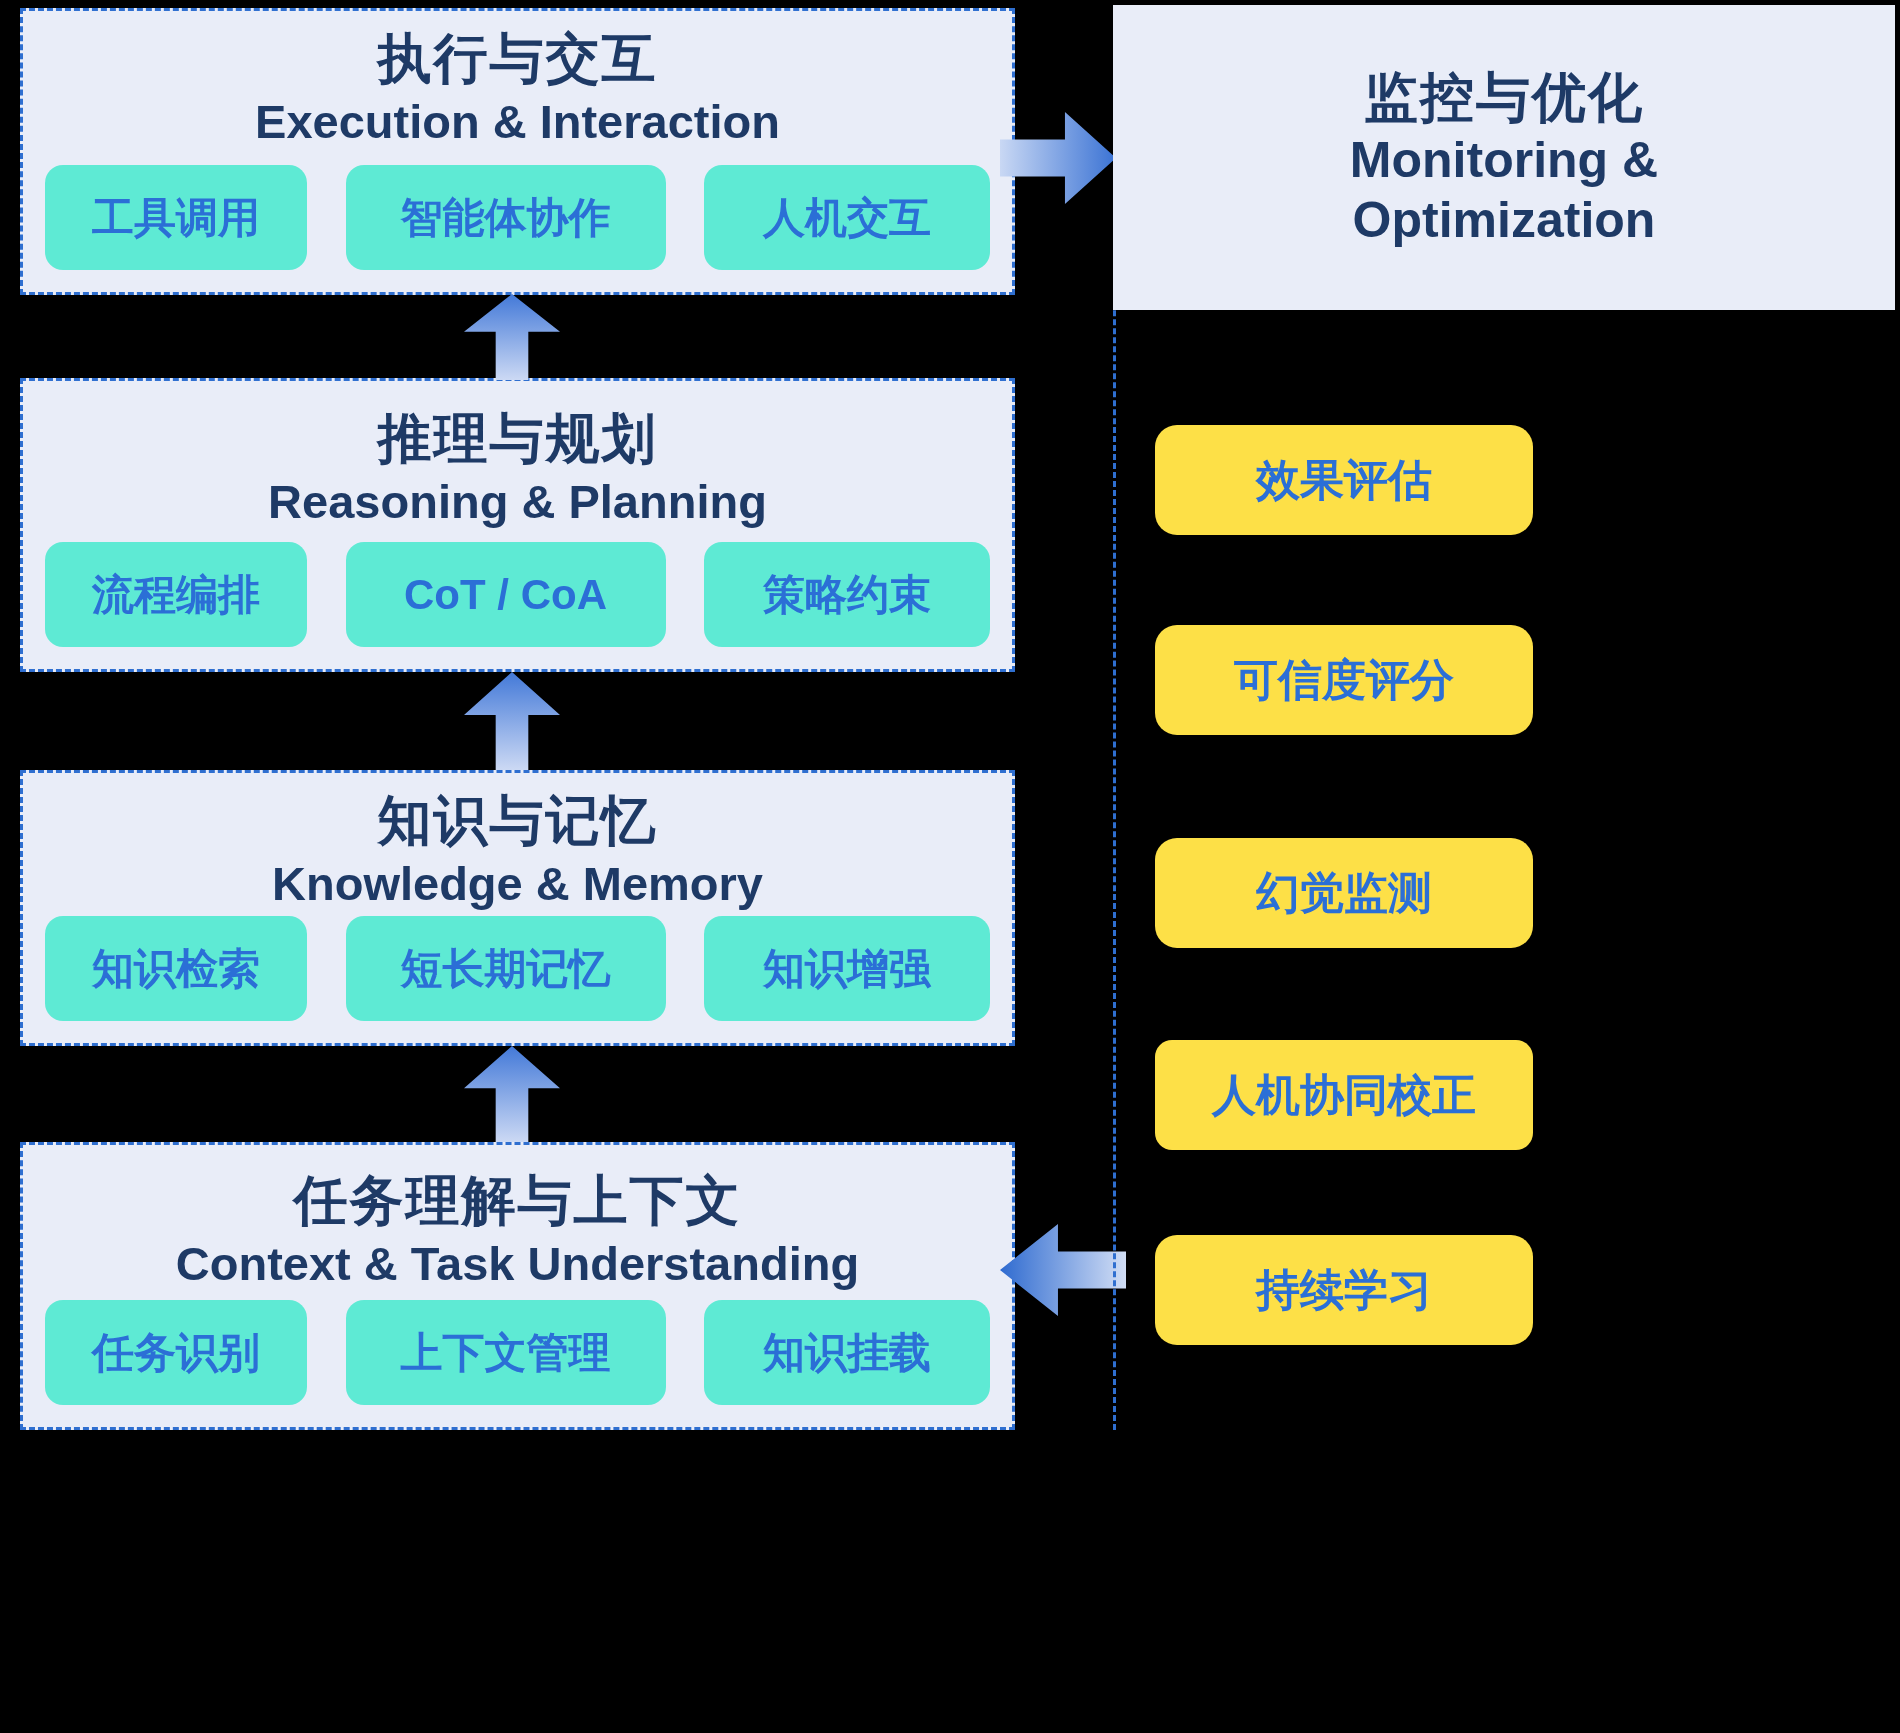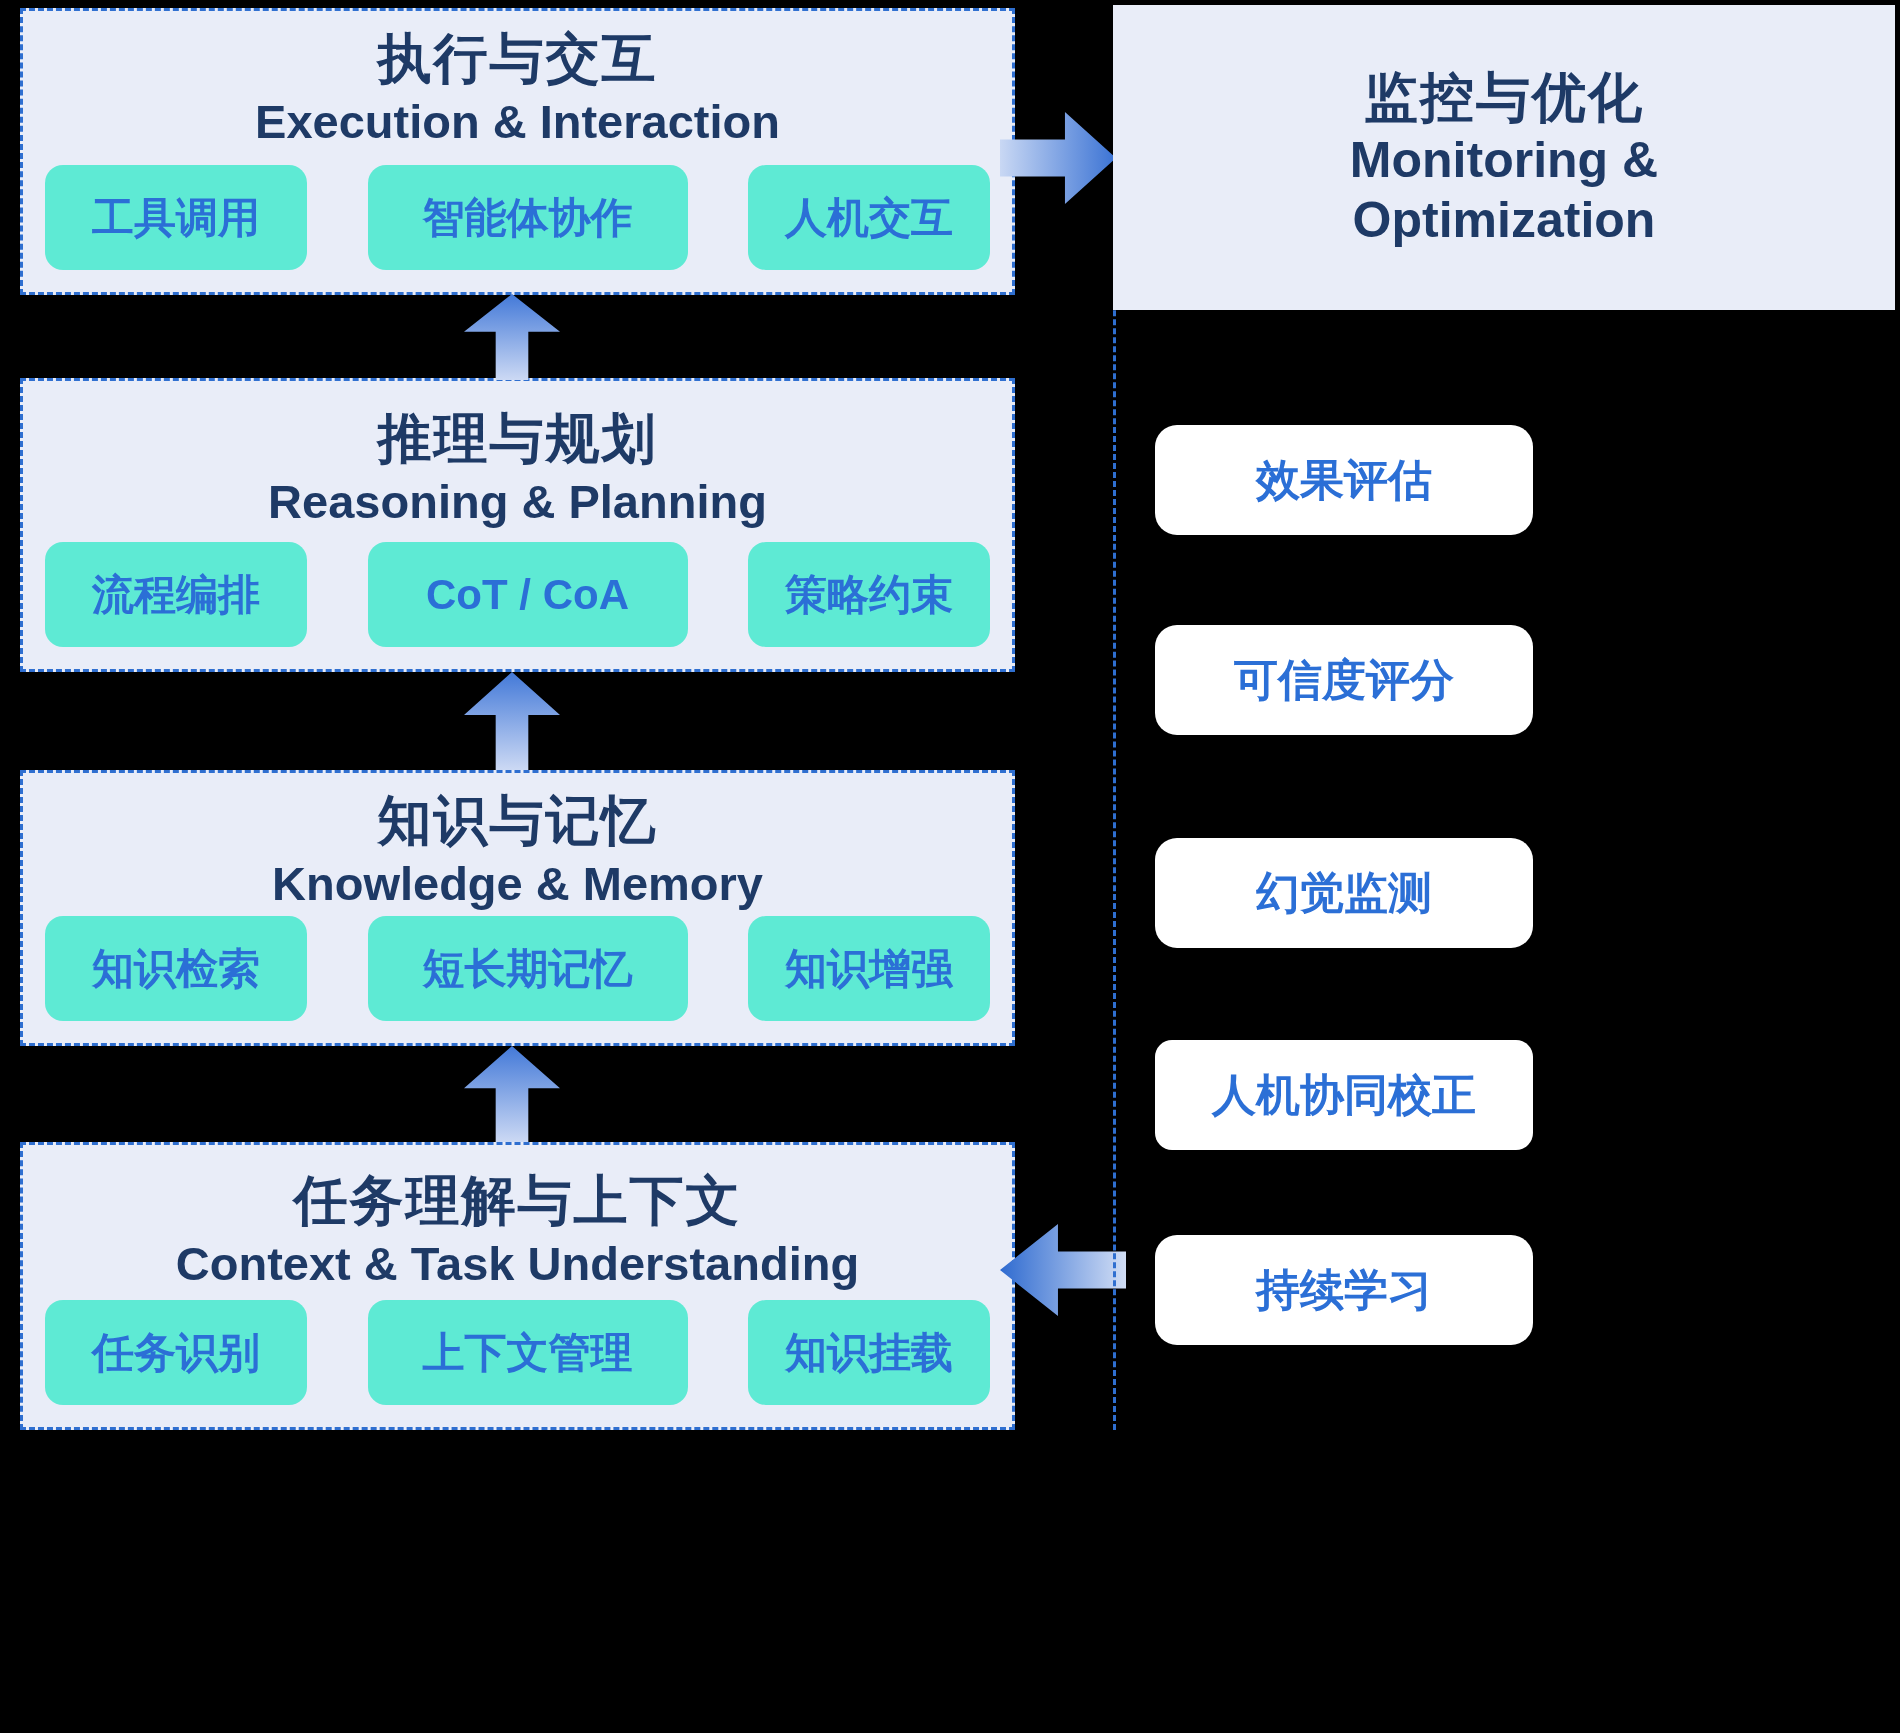--- a/index.html
+++ b/index.html
@@ -45,21 +45,21 @@
     font-size: 42px;
     font-weight: bold;
     border-radius: 18px;
     height: 105px;
     display: flex;
     align-items: center;
     justify-content: center;
   }
   .chip.w1 { width: 262px; }
   .chip.w2 { width: 320px; }
-  .chip.w3 { width: 242px; }
+  .chip.w3 { width: 286px; }
 
   #layer-execution { top: 8px;    height: 287px; }
   #layer-reasoning { top: 378px;  height: 294px; }
   #layer-knowledge { top: 770px;  height: 276px; }
   #layer-context   { top: 1142px; height: 288px; }
   #layer-reasoning .layer-title { padding-top: 26px; }
   #layer-context .layer-title   { padding-top: 24px; }
 
   
   .monitor-dashed-line {
@@ -86,21 +86,21 @@
     line-height: 1.2;
   }
   .monitor-header .zh { font-size: 54px; letter-spacing: 2px; }
   .monitor-header .en { font-size: 50px; }
 
   .monitor-item {
     position: absolute;
     left: 1155px;
     width: 378px;
     height: 110px;
-    background: #ffffff;
+    background: #fde047;
     color: #2b6fd6;
     font-size: 44px;
     font-weight: bold;
     border-radius: 22px;
     display: flex;
     align-items: center;
     justify-content: center;
   }
   #monitor-item-0 { top: 425px; }
   #monitor-item-1 { top: 625px; }

